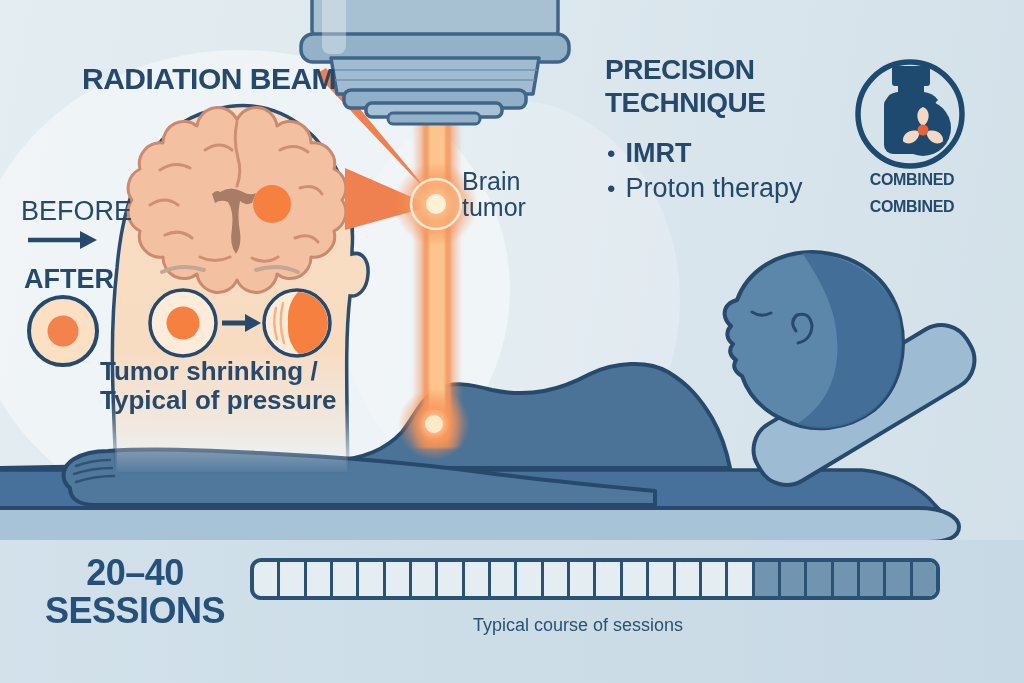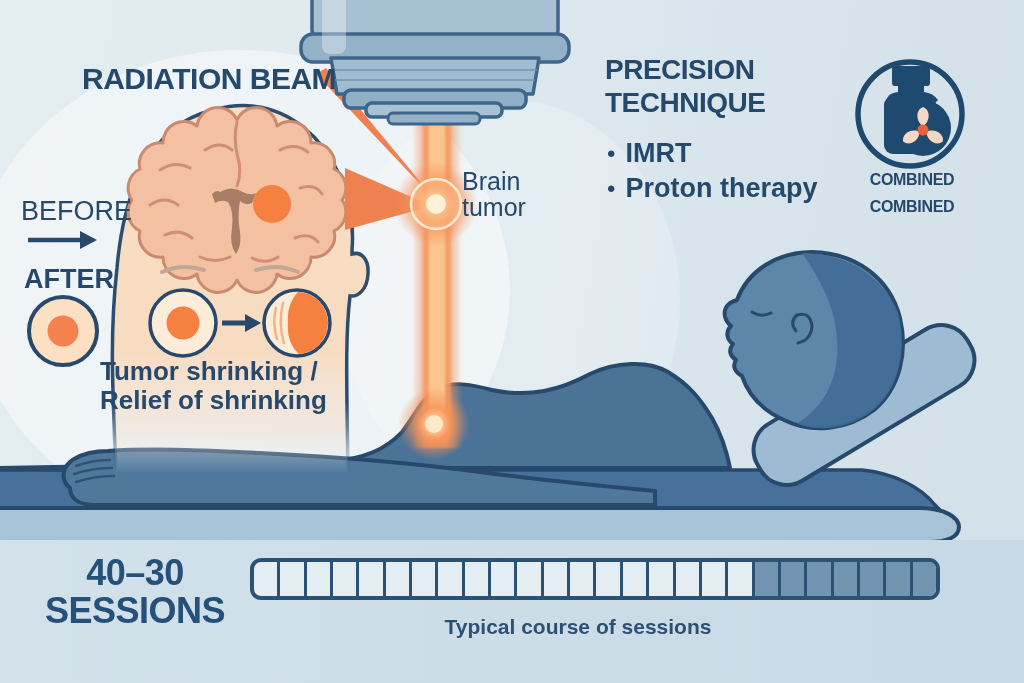--- a/index.html
+++ b/index.html
@@ -10,27 +10,27 @@
   }
   .stage svg{position:absolute;left:0;top:0;}
   .txt{position:absolute;color:#24496B;}
   .t-radiation{left:82px;top:62px;font-size:30px;font-weight:800;letter-spacing:-.5px;}
   .t-brain{left:462px;top:168px;font-size:25px;font-weight:400;line-height:26px;}
   .t-precision{left:605px;top:53px;font-size:28px;font-weight:800;line-height:33px;letter-spacing:-.5px;}
   .t-bullets{left:607px;top:136px;font-size:27px;line-height:35px;}
   .t-bullets .row{display:flex;align-items:center;gap:10px;}
   .t-bullets .b{font-size:24px;}
   .t-bullets .imrt{font-weight:700;}
-  .t-bullets .proton{font-weight:700;text-align:center;}
+  .t-bullets .proton{font-weight:400;text-align:center;}
   .t-combined{left:812px;top:166px;width:200px;text-align:center;font-size:16px;font-weight:800;line-height:27px;letter-spacing:-.3px;}
   .t-before{left:21px;top:196px;font-size:27px;font-weight:400;}
   .t-after{left:24px;top:264px;font-size:27px;font-weight:800;}
   .t-shrink{left:100px;top:357px;width:280px;font-size:26px;font-weight:600;line-height:29px;color:#27496B;}
   .t-sessions{left:0;top:554px;width:270px;text-align:center;font-size:36px;font-weight:800;line-height:38px;letter-spacing:-.5px;color:#25507A;}
-  .t-course{left:328px;top:615px;width:500px;text-align:center;font-size:21px;font-weight:700;color:#2B5173;}
+  .t-course{left:328px;top:615px;width:500px;text-align:center;font-size:18px;font-weight:400;color:#2B5173;}
   .bottom-panel{position:absolute;left:0;top:540px;width:1024px;height:143px;
     background:linear-gradient(90deg,#d2e1ea,#c7d9e5);}
   .bar{position:absolute;left:250px;top:558px;width:690px;height:42px;
     border:4px solid #2B5272;border-radius:11px;overflow:hidden;
     background:#E4EDF2;display:flex;box-sizing:border-box;}
   .bar .cell{flex:1 1 0;border-right:3px solid #2B5272;}
   .bar .cell:last-child{border-right:none;}
   .bar .cell.filled{background:#7195B0;}
 </style>
 </head>
@@ -259,23 +259,23 @@
   <div class="txt t-combined">
     <div>COMBINED</div>
     <div>COMBINED</div>
   </div>
 
   <div class="txt t-before">BEFORE</div>
   <div class="txt t-after">AFTER</div>
 
   <div class="txt t-shrink">
     <div>Tumor shrinking /</div>
-    <div>Relief of shrinking</div>
+    <div>Typical of pressure</div>
   </div>
 
   <div class="txt t-sessions">
-    <div>40–30</div>
+    <div>20–40</div>
     <div>SESSIONS</div>
   </div>
 
   <div class="txt t-course">Typical course of sessions</div>
 
 </div>
 
 </body></html>

